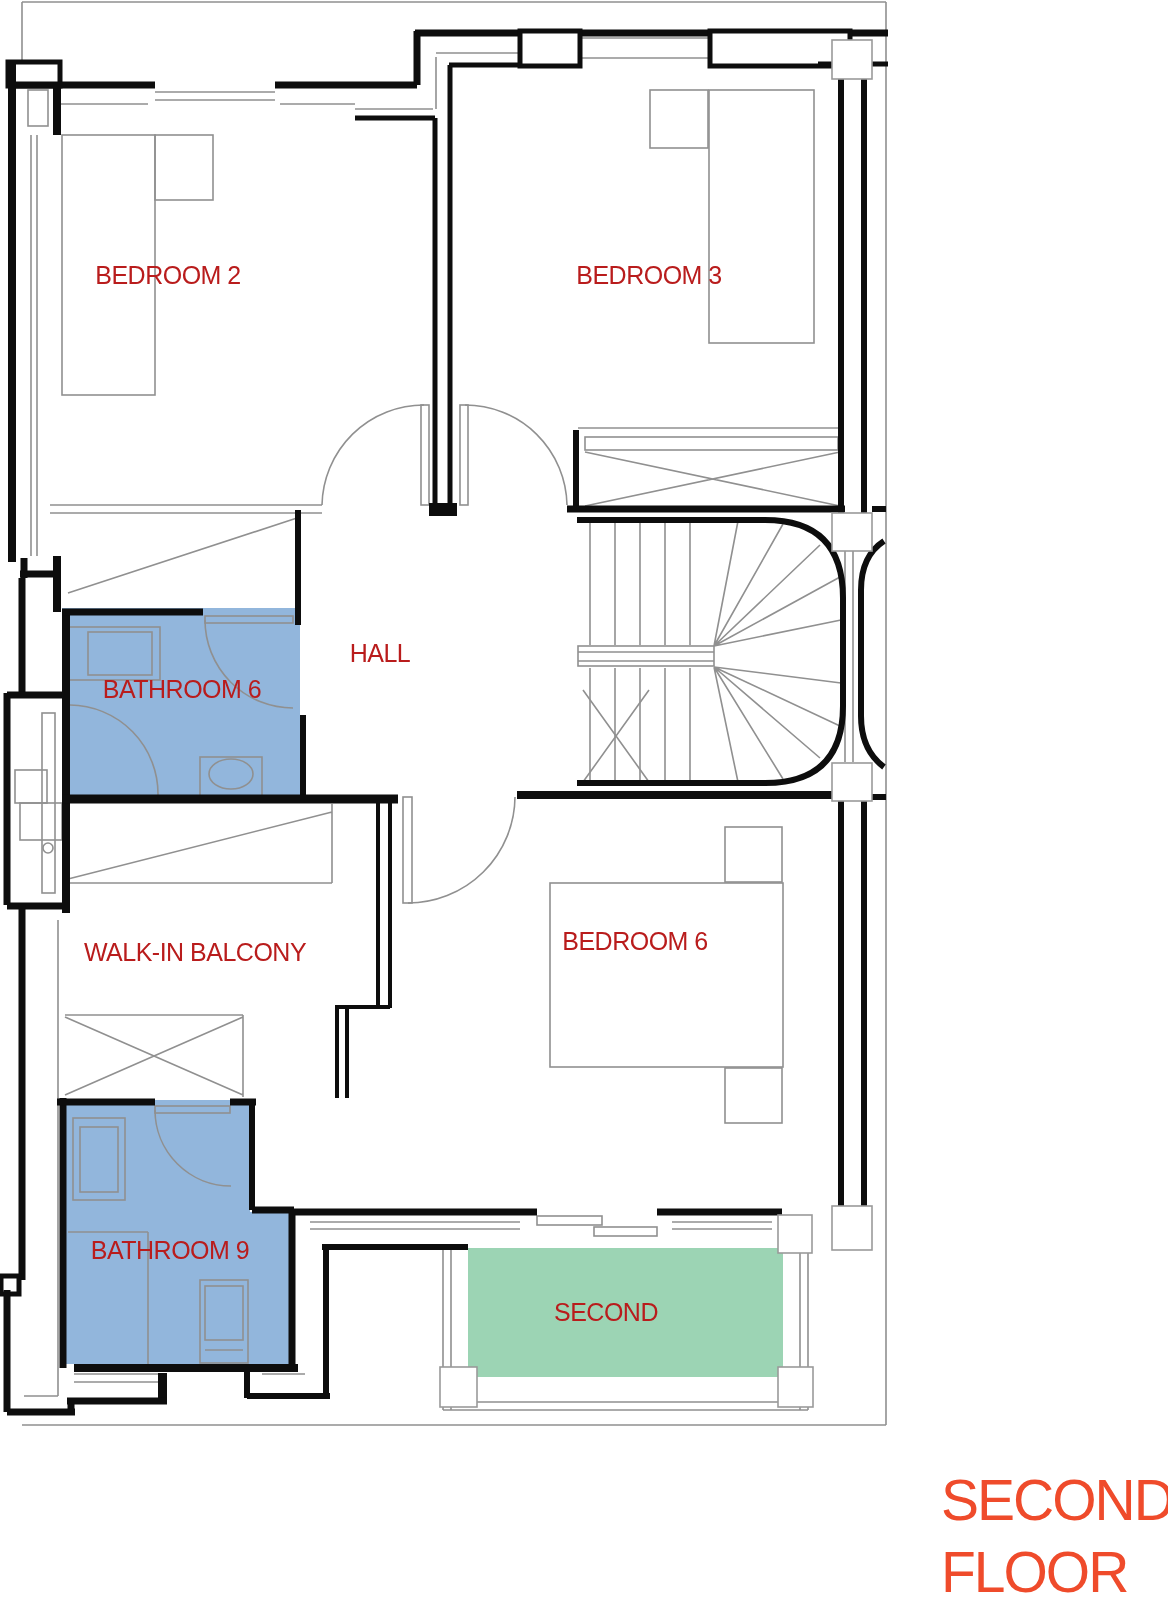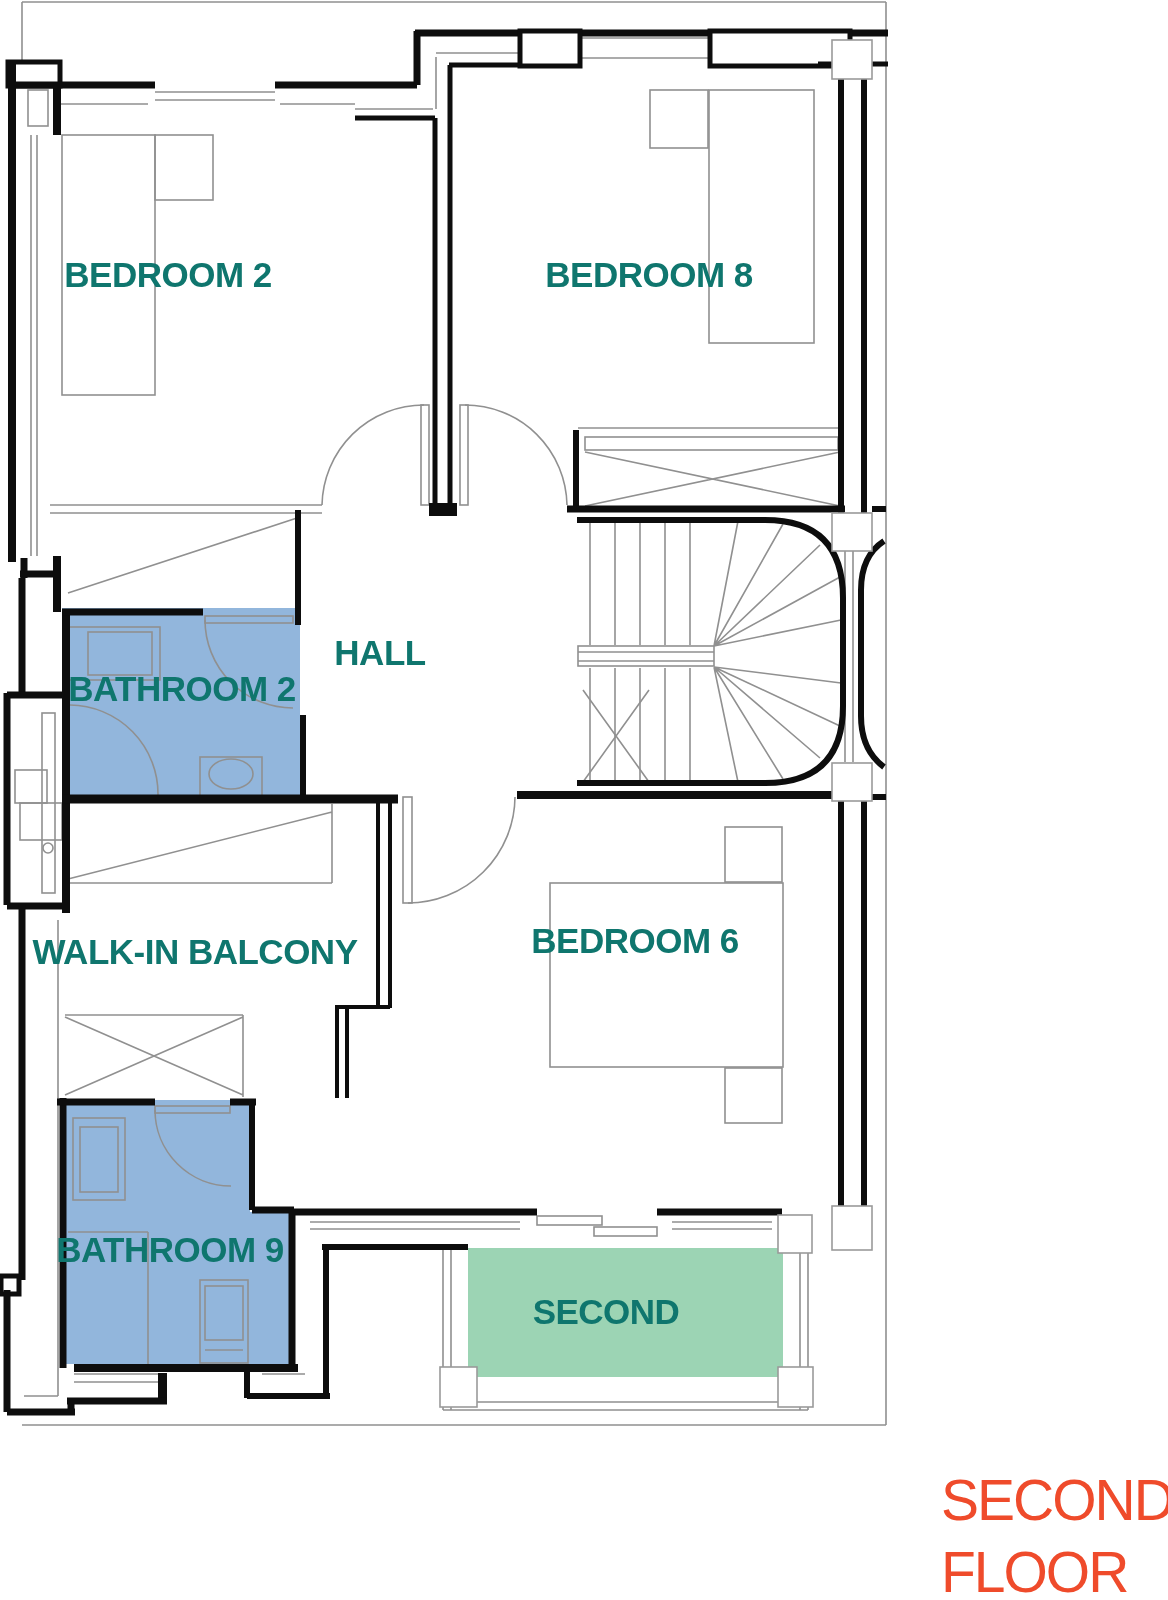--- a/index.html
+++ b/index.html
@@ -7,25 +7,25 @@
     position:relative;
     width:1168px;height:1600px;
     background:#ffffff;
     font-family:"Liberation Sans", sans-serif;
     overflow:hidden;
   }
   .plan-svg{position:absolute;left:0;top:0;}
   .room-label{
     position:absolute;
     transform:translate(-50%,-50%);
-    color:#0f766e;
-    font-size:35px;
+    color:#b91c1c;
+    font-size:25px;
     letter-spacing:-0.5px;
     white-space:nowrap;
-    font-weight:700;
+    font-weight:400;
   }
   .floor-title{
     position:absolute;
     left:941px;top:1464px;
     color:#ef4b2b;
     font-size:57px;
     line-height:72px;
     letter-spacing:-2px;
     font-weight:400;
     white-space:nowrap;
@@ -206,23 +206,23 @@
       <rect x="832" y="513" width="40" height="38"></rect>
       <rect x="832" y="763" width="40" height="38"></rect>
       <rect x="832" y="1206" width="40" height="44"></rect>
       <rect x="440" y="1367" width="37" height="40"></rect>
       <rect x="778" y="1367" width="35" height="40"></rect>
       <rect x="778" y="1215" width="34" height="38"></rect>
     </g>
   </svg>
 
   <div class="room-label" style="left:168px;top:275px;">BEDROOM 2</div>
-  <div class="room-label" style="left:649px;top:275px;">BEDROOM 8</div>
+  <div class="room-label" style="left:649px;top:275px;">BEDROOM 3</div>
   <div class="room-label" style="left:380px;top:653px;">HALL</div>
-  <div class="room-label" style="left:182px;top:689px;">BATHROOM 2</div>
+  <div class="room-label" style="left:182px;top:689px;">BATHROOM 6</div>
   <div class="room-label" style="left:195px;top:952px;">WALK-IN BALCONY</div>
   <div class="room-label" style="left:635px;top:941px;">BEDROOM 6</div>
   <div class="room-label" style="left:170px;top:1250px;">BATHROOM 9</div>
   <div class="room-label" style="left:606px;top:1312px;">SECOND</div>
 
   <div class="floor-title">
     <div>SECOND</div>
     <div>FLOOR</div>
   </div>
 

